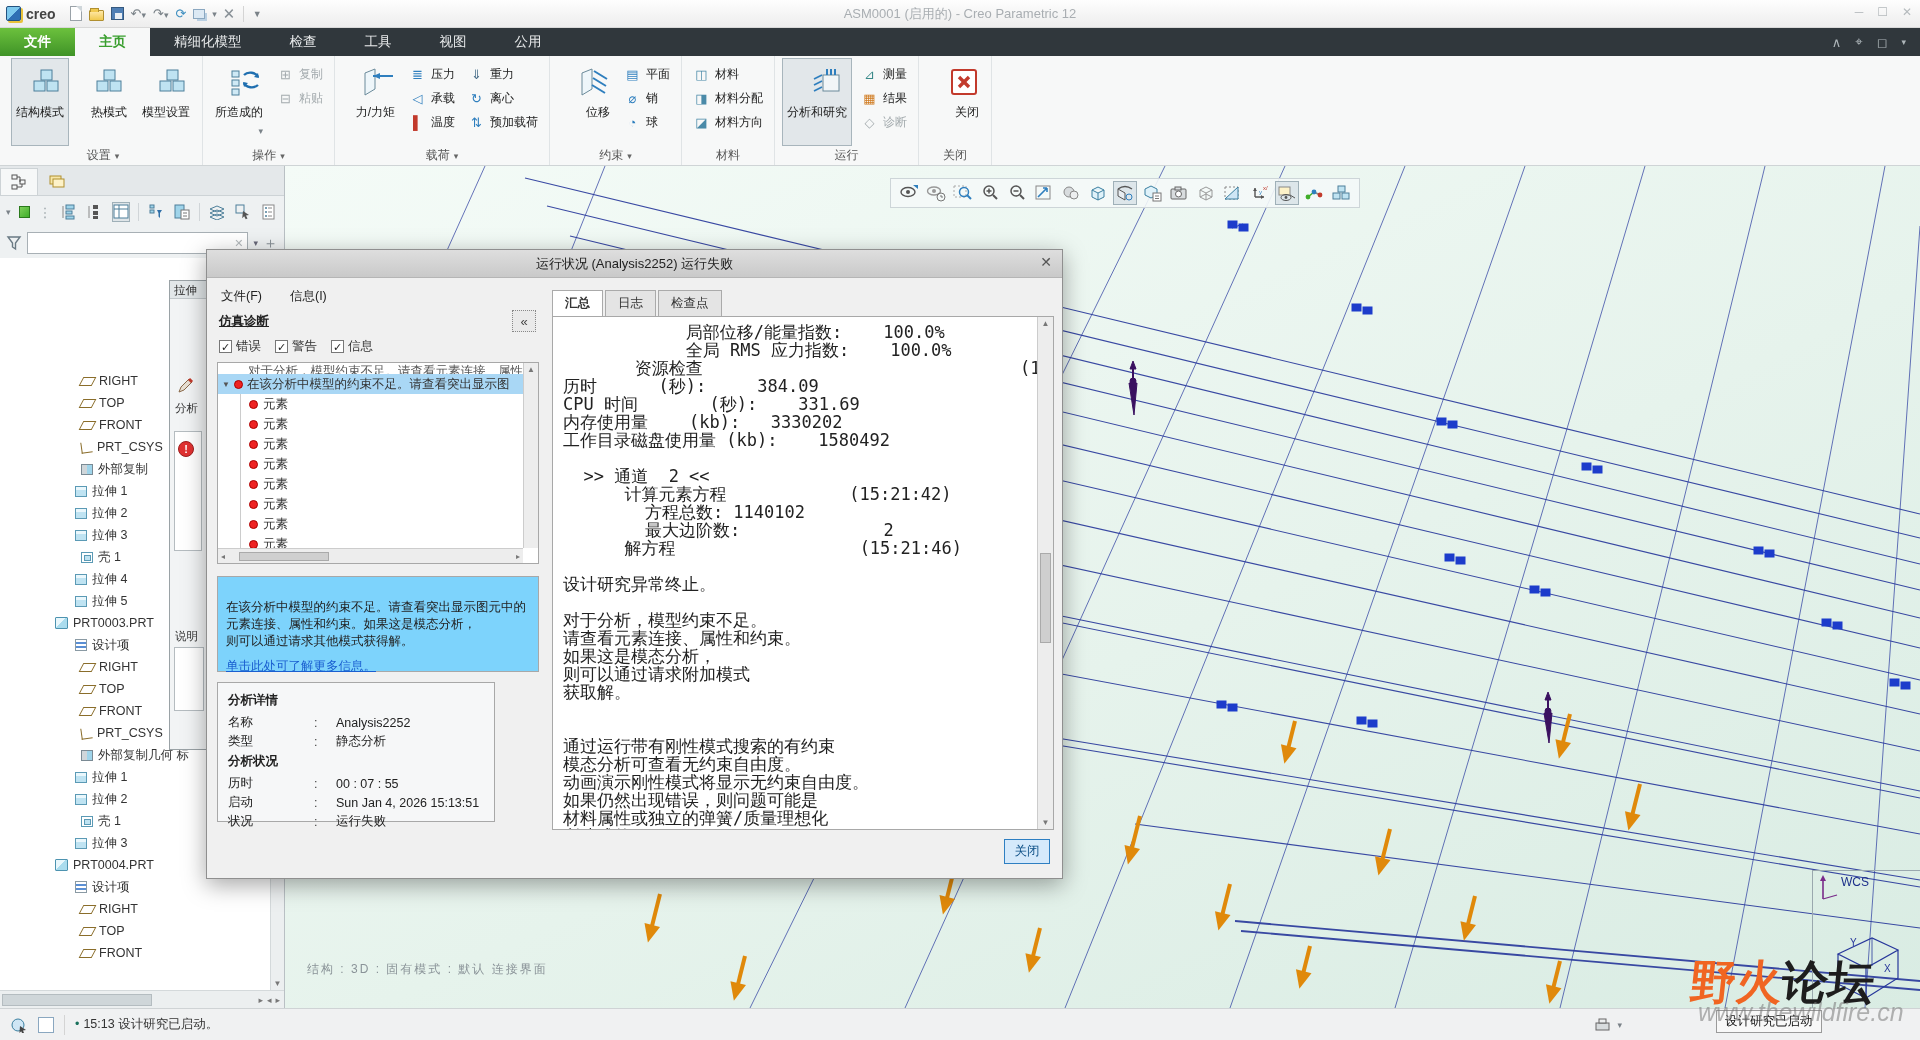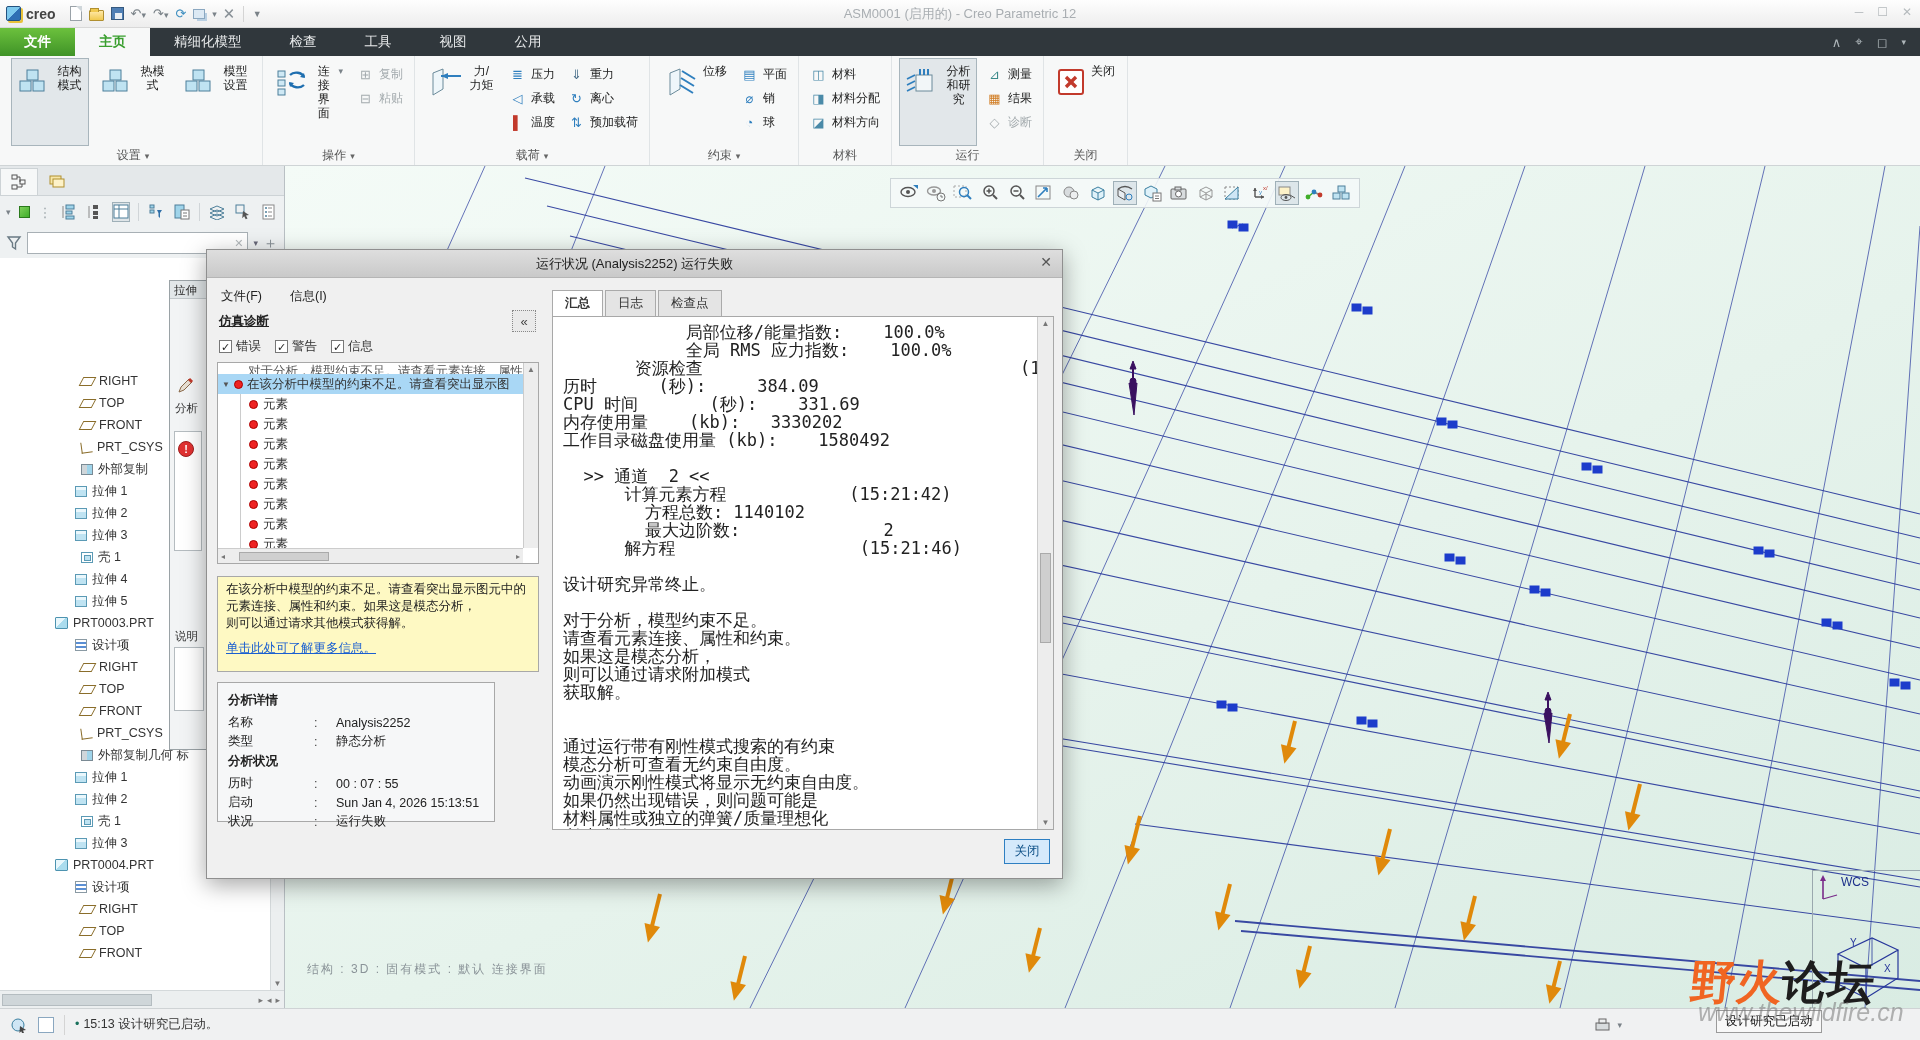--- a/index.html
+++ b/index.html
@@ -30,21 +30,21 @@
   .tab-file{background:linear-gradient(#6cc13d,#3f9327);color:#fff;font-weight:bold;}
   .tab.active{background:#f7f8f8;color:#3a9f2f;font-weight:bold;}
   .tabbar-right{margin-left:auto;display:flex;align-items:center;gap:14px;padding-right:14px;color:#aeb6ba;font-size:13px;}
 
   
   .ribbon{position:absolute;left:0;top:56px;width:100%;height:110px;background:#f7f8f8;border-bottom:1px solid #cfd4d6;display:flex;align-items:stretch;padding-left:4px;}
   .rgroup{display:flex;flex-direction:column;border-right:1px solid #e0e4e6;padding:2px 7px 0;}
   .rbody{flex:1;display:flex;align-items:stretch;gap:5px;}
   .rfoot{height:19px;display:flex;align-items:center;justify-content:center;gap:4px;font-size:12px;color:#555;}
   .rfoot .tiny-caret{color:#666;}
-  .bigbtn{min-width:58px;max-width:78px;display:flex;flex-direction:row;align-items:flex-start;padding:5px 4px 2px;gap:5px;font-size:12px;color:#222;text-align:center;line-height:14px;border:1px solid transparent;}
+  .bigbtn{min-width:58px;max-width:78px;display:flex;flex-direction:column;align-items:flex-end;padding:5px 4px 2px;gap:5px;font-size:12px;color:#222;text-align:center;line-height:14px;border:1px solid transparent;}
   .bigbtn.on{background:#e2e7ea;border-color:#a8b5bc;}
   .scol{display:flex;flex-direction:column;gap:1px;padding-top:5px;}
   .sbtn{display:flex;align-items:center;gap:5px;font-size:12px;height:23px;padding:0 4px;color:#222;white-space:nowrap;}
   .sbtn.disabled{color:#a4abae;}
   .g{width:17px;text-align:center;font-size:13px;line-height:13px;}
   .bigbtn .bicon{height:36px;display:flex;align-items:center;}
 
   
   .leftpanel{position:absolute;left:0;top:166px;width:285px;height:842px;background:#eef1f2;border-right:1px solid #b9c0c4;}
   .lp-tabs{height:30px;display:flex;align-items:flex-end;background:#e4e8ea;border-bottom:1px solid #cdd3d6;}
@@ -102,21 +102,21 @@
   .diagtree{position:absolute;left:10px;top:112px;width:322px;height:202px;background:#fff;border:1px solid #a8a8a8;overflow:hidden;}
   .dt-inner{position:absolute;left:0;top:0;right:15px;bottom:15px;overflow:hidden;}
   .dt-cliprow{height:11px;overflow:hidden;color:#555;font-size:12.5px;padding-left:30px;white-space:nowrap;}
   .dt-selrow{height:20px;display:flex;align-items:center;gap:4px;background:#a9d7f5;white-space:nowrap;overflow:hidden;font-size:12.5px;padding-left:4px;}
   .reddot{width:9px;height:9px;border-radius:50%;background:#e22; border:1px solid #a00;flex:0 0 auto;}
   .dt-kids{margin-left:22px;border-left:1px solid #ccc;}
   .dt-kid{height:20px;display:flex;align-items:center;gap:5px;font-size:12.5px;color:#333;padding-left:8px;}
   .dt-vscroll{position:absolute;right:0;top:0;bottom:15px;width:15px;background:#ededed;border-left:1px solid #ccc;text-align:center;font-size:8px;color:#777;}
   .dt-hscroll{position:absolute;left:0;bottom:0;right:15px;height:15px;background:#ededed;border-top:1px solid #ccc;display:flex;align-items:center;font-size:8px;color:#777;}
   .dt-hthumb{width:90px;height:9px;background:#cfcfcf;border:1px solid #aaa;margin-left:14px;}
-  .descbox{position:absolute;left:10px;top:326px;width:322px;height:96px;background:#fef9c3;border:1px solid #a8a8a8;padding:4px 8px;font-size:12.5px;line-height:17px;color:#222;}
+  .descbox{position:absolute;left:10px;top:326px;width:322px;height:96px;background:#7dd3fc;border:1px solid #a8a8a8;padding:22px 8px;font-size:12.5px;line-height:17px;color:#222;}
   .desclink{color:#1a5fd0;text-decoration:underline;display:inline-block;margin-top:8px;cursor:pointer;}
   .details{position:absolute;left:10px;top:432px;width:278px;height:140px;background:#f6f7f8;border:1px solid #a8a8a8;padding:7px 10px;font-size:12.5px;color:#222;}
   .dhead{font-weight:bold;margin:2px 0 4px;}
   .drow{display:flex;height:19px;align-items:center;}
   .drow .k{width:86px;}
   .drow .c{width:22px;color:#444;}
   .dlg-tabs{position:absolute;left:345px;top:40px;display:flex;align-items:flex-end;height:26px;}
   .dtab{padding:4px 12px;font-size:12.5px;background:#e4e4e4;border:1px solid #aaa;border-bottom:none;margin-right:2px;color:#333;}
   .dtab.active{background:#fff;position:relative;top:1px;padding-bottom:5px;font-weight:bold;}
   .logbox{position:absolute;left:345px;top:66px;width:502px;height:514px;background:#fff;border:1px solid #a8a8a8;}
@@ -253,21 +253,21 @@
             <svg width="34" height="30" viewBox="0 0 34 30">
                 <rect x="3" y="4" width="7" height="6" fill="#cfe9f5" stroke="#4d7f9a"></rect>
                 <rect x="3" y="13" width="7" height="6" fill="#cfe9f5" stroke="#4d7f9a"></rect>
                 <rect x="3" y="22" width="7" height="6" fill="#cfe9f5" stroke="#4d7f9a"></rect>
                 <path d="M15 8 a8 6 0 0 1 14 2" fill="none" stroke="#1f6fb0" stroke-width="2.4"></path>
                 <path d="M29 6 l1 5 -5 -1 z" fill="#1f6fb0"></path>
                 <path d="M29 18 a8 6 0 0 1 -14 -2" fill="none" stroke="#1f6fb0" stroke-width="2.4"></path>
                 <path d="M15 20 l-1 -5 5 1 z" fill="#1f6fb0"></path>
               </svg>
           </span>
-          <span>连接界面</span>
+          <span>所造成的</span>
           <span class="tiny-caret">▾</span>
         </div>
         <div class="scol">
 
         <div class="sbtn disabled">
               <span class="g">⊞</span>
               <span>复制</span>
             </div>
             <div class="sbtn disabled">
               <span class="g">⊟</span>

